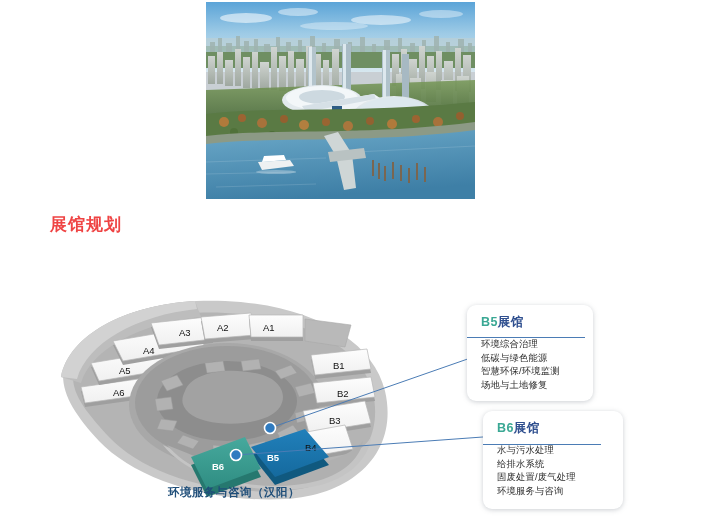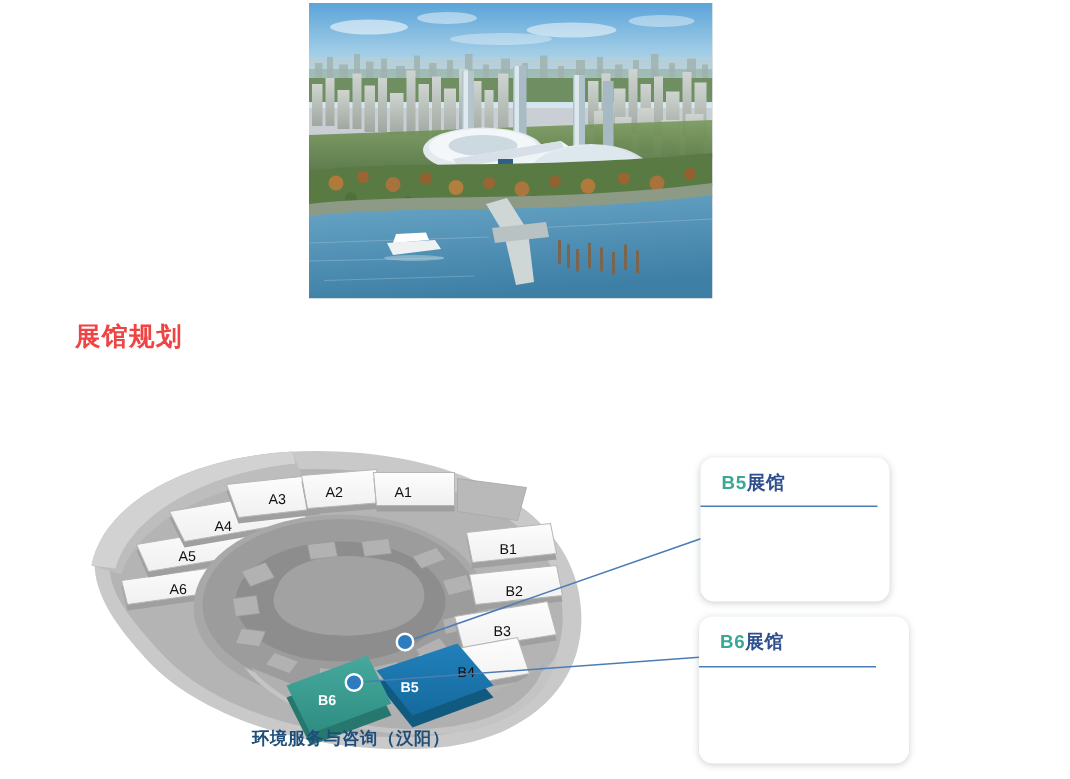--- a/index.html
+++ b/index.html
@@ -72,21 +72,21 @@
   
   .panel {
     position: absolute;
     background: #ffffff;
     border-radius: 9px;
     box-shadow: 0 1px 5px rgba(120,130,140,0.38);
     box-sizing: border-box;
     padding: 9px 14px 11px 14px;
   }
   .panel-b5 { left: 467px; top: 305px; width: 126px; height: 96px; }
-  .panel-b6 { left: 466px; top: 411px; width: 140px; height: 98px; }
+  .panel-b6 { left: 483px; top: 411px; width: 140px; height: 98px; }
 
   .panel-title {
     font-size: 12.5px;
     font-weight: bold;
     letter-spacing: 0.4px;
     margin: 0 0 1px 0;
     white-space: nowrap;
   }
   .panel-title .code { color: #3aa894; }
   .panel-title .suffix { color: #2f4f8f; }
@@ -429,20 +429,32 @@
   <line x1="236" y1="165" x2="565" y2="141" stroke="#4b7cb5" stroke-width="1"></line>
   <circle cx="236" cy="165" r="5.5" fill="#2f7bc0" stroke="#ffffff" stroke-width="1.6"></circle>
   <circle cx="566" cy="141" r="3" fill="#2f6ea8"></circle>
 </svg>
 
 <div class="panel panel-b5">
   <div class="panel-title">
     <span class="code">B5</span><span class="suffix">展馆</span>
   </div>
   <div class="panel-rule rule-b5"></div>
+  <ul class="panel-items">
+    <li>环境综合治理</li>
+    <li>低碳与绿色能源</li>
+    <li>智慧环保/环境监测</li>
+    <li>场地与土地修复</li>
+  </ul>
 </div>
 
 <div class="panel panel-b6">
   <div class="panel-title">
     <span class="code">B6</span><span class="suffix">展馆</span>
   </div>
   <div class="panel-rule rule-b6"></div>
+  <ul class="panel-items">
+    <li>水与污水处理</li>
+    <li>给排水系统</li>
+    <li>固废处置/废气处理</li>
+    <li>环境服务与咨询</li>
+  </ul>
 </div>
 
 </body></html>

